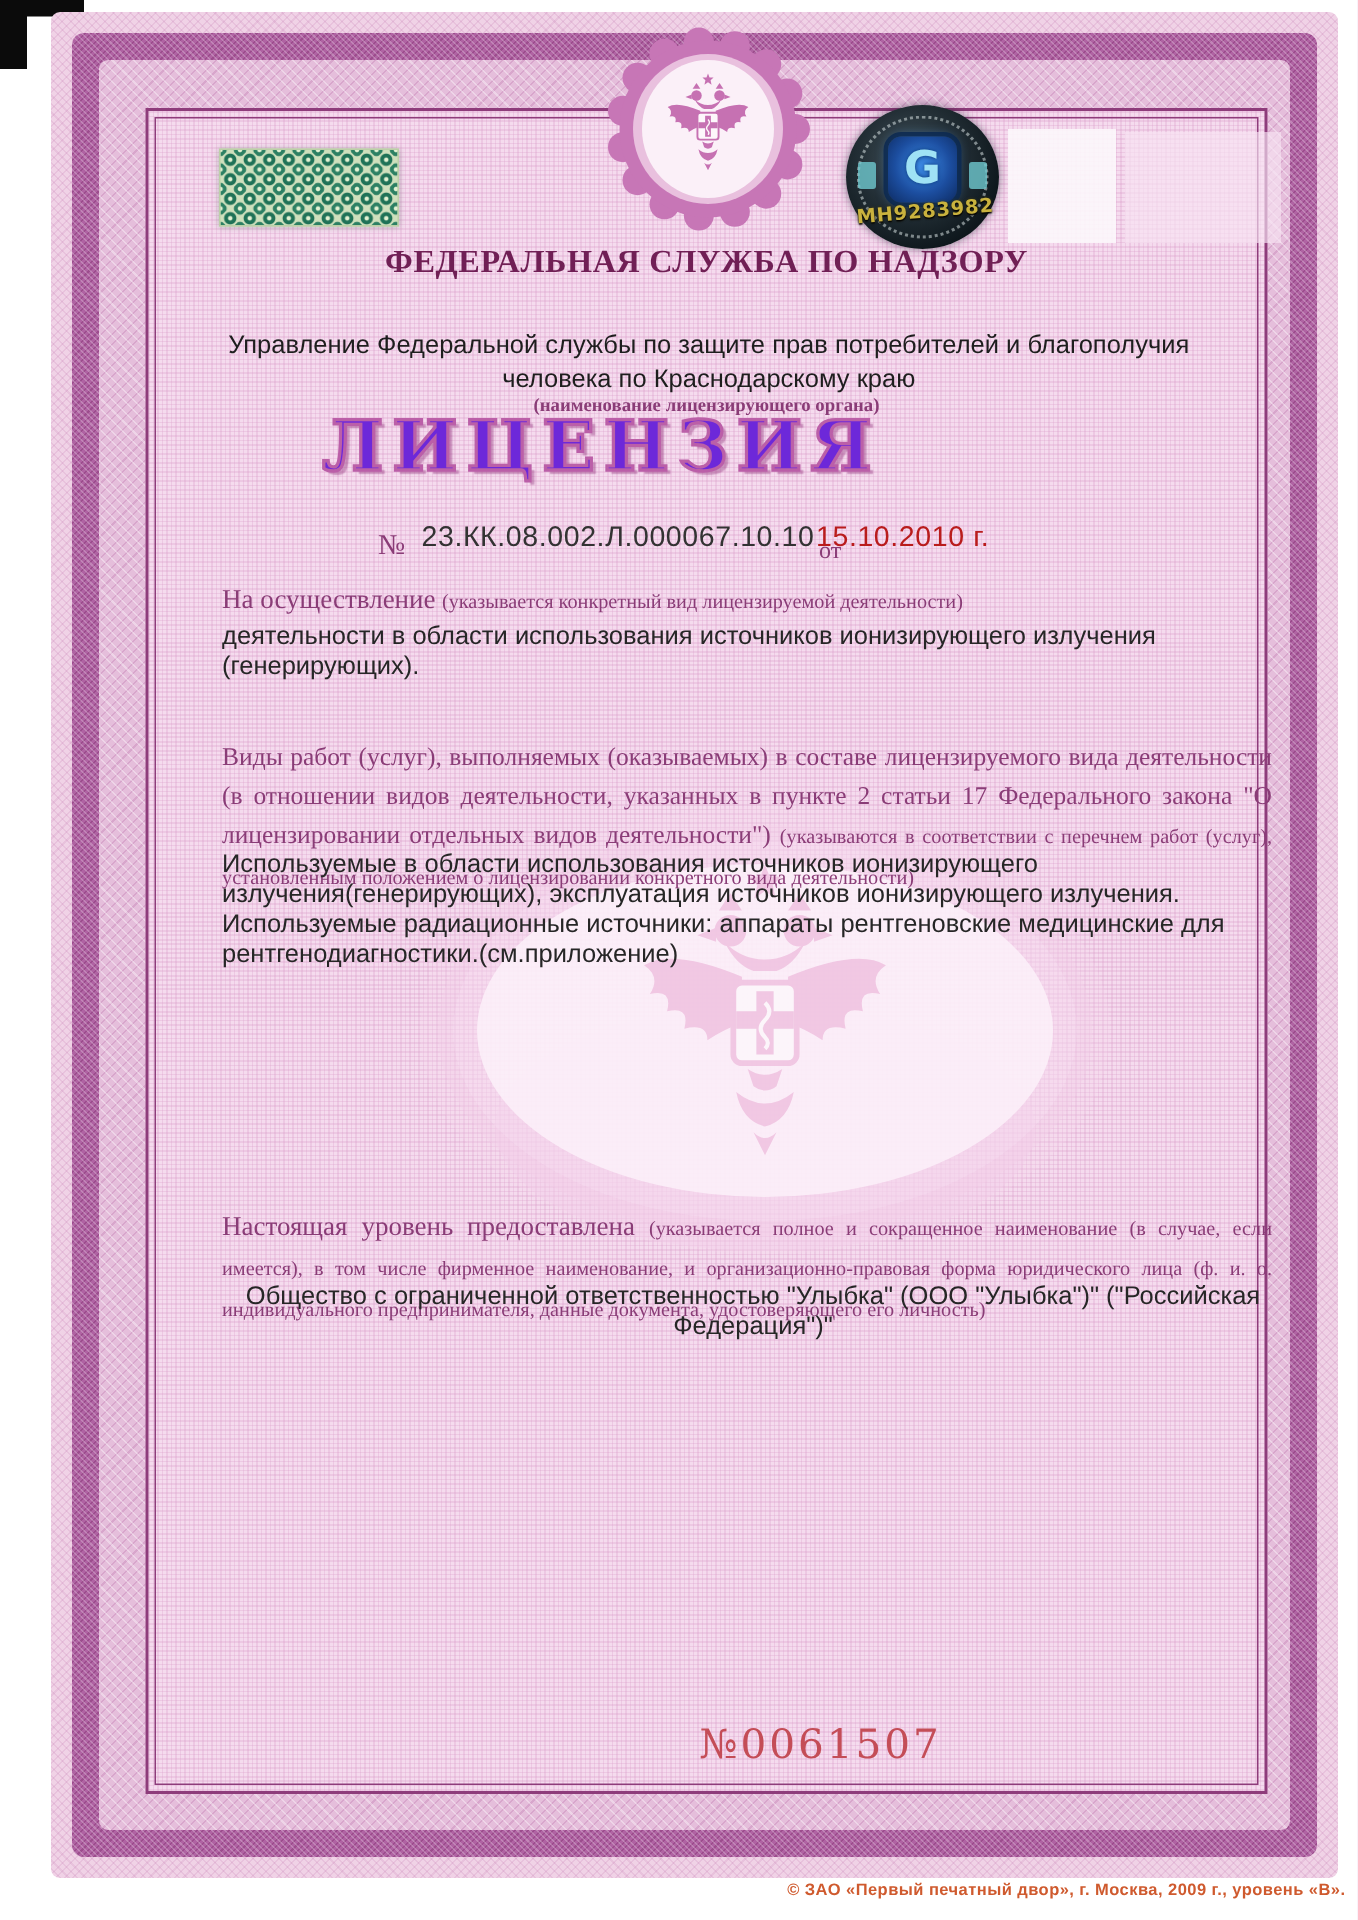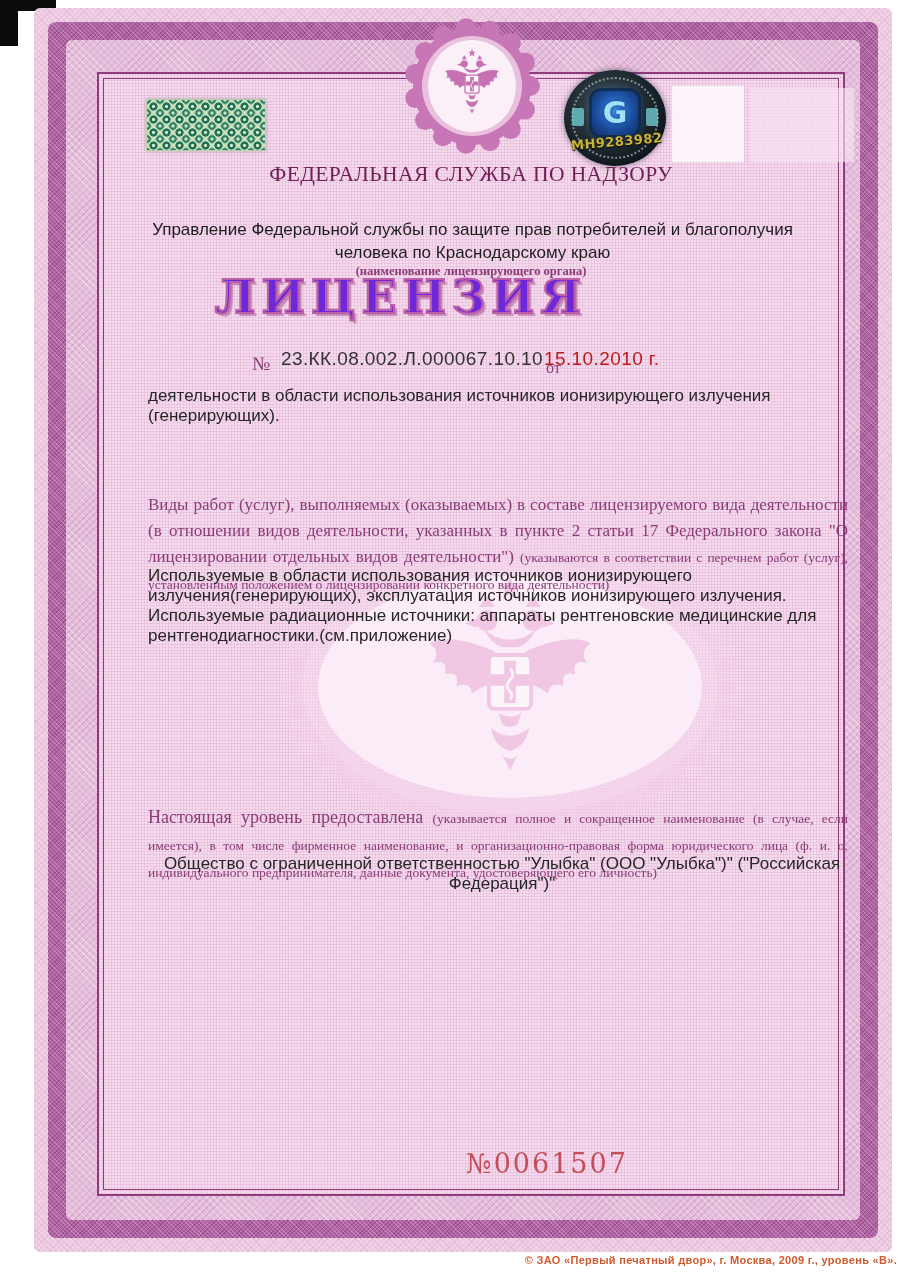--- a/index.html
+++ b/index.html
@@ -75,21 +75,21 @@
           text-align:center; color:#9fe2f5; text-shadow:0 0 3px #0a3a7a; }
   .holo-tab { position:absolute; top:40%; width:12px; height:18px; background:rgba(111,201,207,.8); border-radius:2px; }
   .holo-tab.l { left:8px; } .holo-tab.r { right:8px; }
   .holo-serial { position:absolute; left:7px; bottom:17px; transform:rotate(-5deg);
           font-family:"DejaVu Sans", sans-serif; font-weight:bold; font-size:13px; letter-spacing:.5px;
           color:#c9b23e; text-shadow:0 1px 1px #000, 0 0 2px #443d10; }
 
   
   .t-purple { color:#8a3c77; font-family:"Liberation Serif", serif; }
   .hdr { position:absolute; left:97px; width:748px; text-align:center;
-         font-family:"Liberation Serif", serif; font-weight:400; color:#701f55;
+         font-family:"Liberation Serif", serif; font-weight:700; color:#701f55;
          font-size:21.5px; letter-spacing:.4px; }
   .authority { position:absolute; left:120px; top:218px; width:705px; text-align:center;
          font-size:17px; line-height:23px; color:#1e1e1e; }
   .small-cap { font-size:12.5px; color:#8a3c77; font-family:"Liberation Serif", serif;font-weight:bold; }
   .caption-line { position:absolute; left:97px; top:261px; width:748px; text-align:center; }
 
   .doc-title { position:absolute; left:97px; top:270px; width:608px; text-align:center;
          font-family:"DejaVu Serif", serif; font-weight:700; font-size:46px; letter-spacing:6px;
          color:#6d28d9; -webkit-text-stroke:2.2px #bb5fa8;
          text-shadow:3px 3px 1px rgba(150,60,130,.45); }
@@ -218,20 +218,24 @@
   <div class="doc-title">ЛИЦЕНЗИЯ</div>
 
   <div class="numrow">
     <span class="num-label t-purple">№</span>
     <span class="num-value">23.КК.08.002.Л.000067.10.10</span>
     <span class="date-label t-purple">от</span>
     <span class="date-value">15.10.2010 г.</span>
   </div>
 
   <div class="block activity-block">
+    <div class="p-purple">
+      <span class="lbl-big">На осуществление</span>
+      <span class="cap">(указывается конкретный вид лицензируемой деятельности)</span>
+    </div>
     <div class="fill-text">деятельности в области использования источников ионизирующего излучения (генерирующих).</div>
   </div>
 
   <div class="block works-block">
     <div class="p-purple">
       <span>Виды работ (услуг), выполняемых (оказываемых) в составе лицензируемого вида деятельности (в отношении видов деятельности, указанных в пункте 2 статьи 17 Федерального закона "О лицензировании отдельных видов деятельности") </span>
       <span class="cap">(указываются в соответствии с перечнем работ (услуг), установленным положением о лицензировании конкретного вида деятельности)</span>
     </div>
     <div class="fill-text works-value">Используемые в области использования источников ионизирующего излучения(генерирующих), эксплуатация источников ионизирующего излучения. Используемые радиационные источники: аппараты рентгеновские медицинские для рентгенодиагностики.(см.приложение)</div>
   </div>

